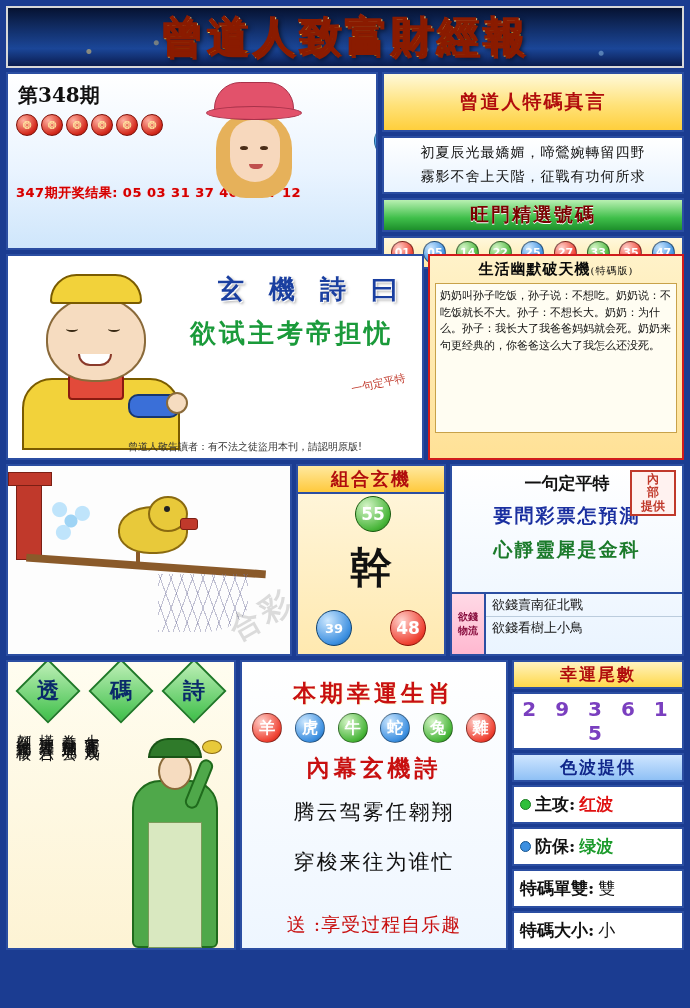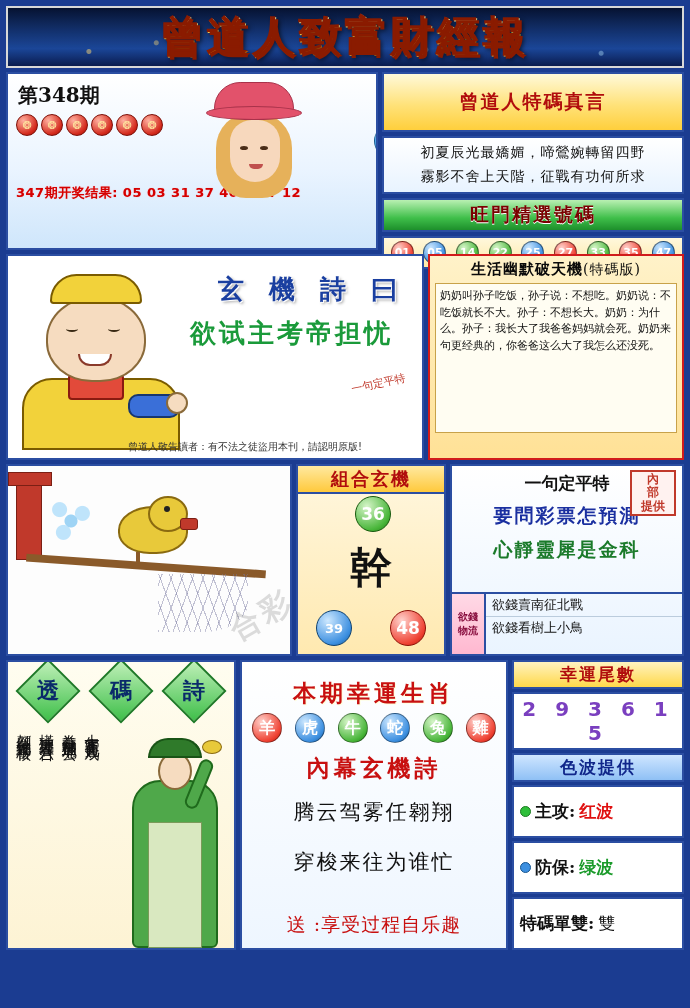--- a/index.html
+++ b/index.html
@@ -207,21 +207,21 @@
     border:2px solid #d11b1b;
     padding:4px 5px;
     position:relative;
   }
   .humor-title {
     text-align:center;
     font-family:"DejaVu Serif", serif;
     font-weight:bold; font-size:15px; color:#0a0a0a;
     letter-spacing:1px;
   }
-  .humor-title .sub { font-size:14px; font-weight:normal; }
+  .humor-title .sub { font-size:10px; font-weight:normal; }
   .humor-body {
     margin-top:4px;
     background:#fffdf2;
     border:1px solid #c8a24a;
     font-size:11px; line-height:1.5; color:#111;
     padding:4px;
     height:150px;
     overflow:hidden;
   }
 
@@ -473,21 +473,21 @@
       <div class="bp-bird-head"></div>
       <div class="bp-eye"></div>
       <div class="bp-beak"></div>
       <div class="bp-leg"></div>
       <div class="bp-web"></div>
       <div class="watermark">合彩</div>
     </div>
 
     <div class="zuhe">
       <div class="zuhe-title">組合玄機</div>
-      <div class="zuhe-n1">36</div>
+      <div class="zuhe-n1">55</div>
       <div class="zuhe-big">幹</div>
       <div class="zuhe-n2">39</div>
       <div class="zuhe-n3">48</div>
     </div>
 
     <div class="tips">
       <div class="tips-main">
         <div class="seal">
           <span>內</span>
           <span>部</span>
@@ -568,16 +568,20 @@
       </div>
       <div class="rc-row">
         <span class="dot dot-blue"></span>
         <span class="k">防保:</span>
         <span class="val-green">绿波</span>
       </div>
       <div class="rc-row">
         <span class="k">特碼單雙:</span>
         <span>雙</span>
       </div>
+      <div class="rc-row">
+        <span class="k">特碼大小:</span>
+        <span>小</span>
+      </div>
     </div>
   </div>
 
 </div>
 
 </body></html>

